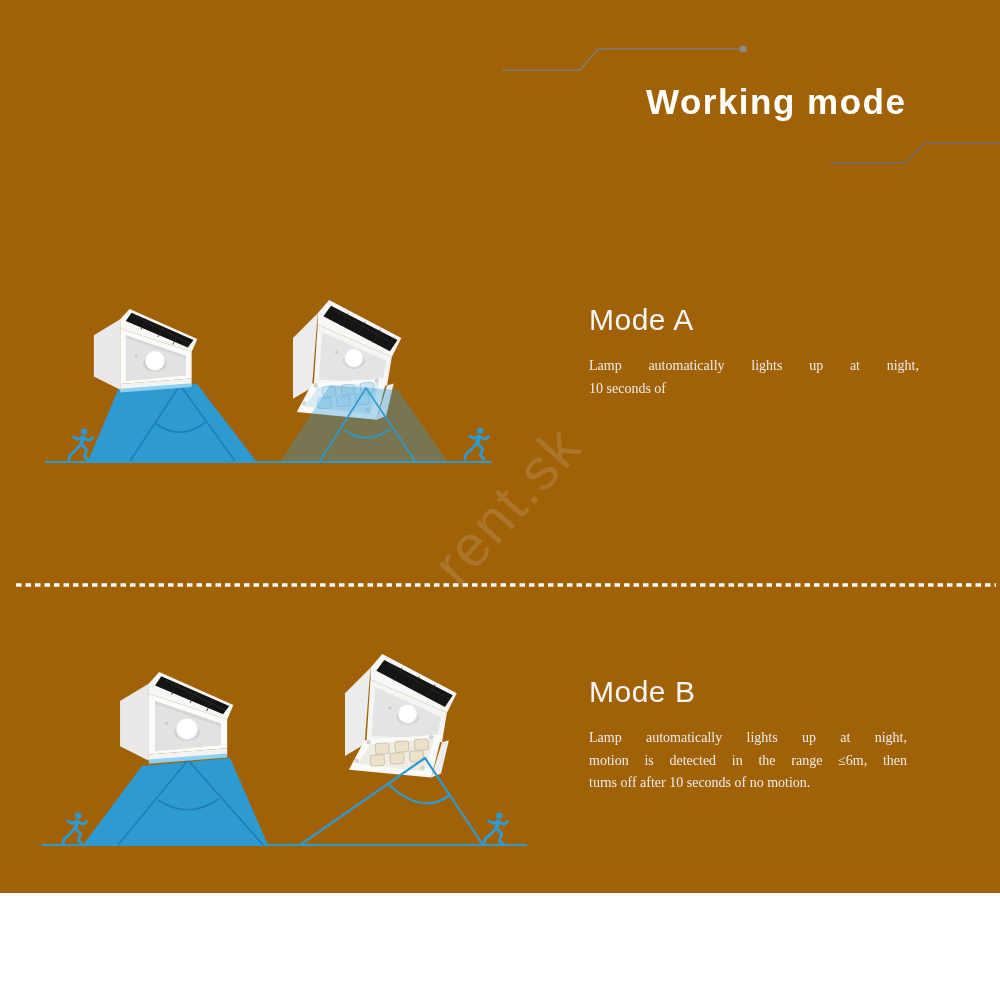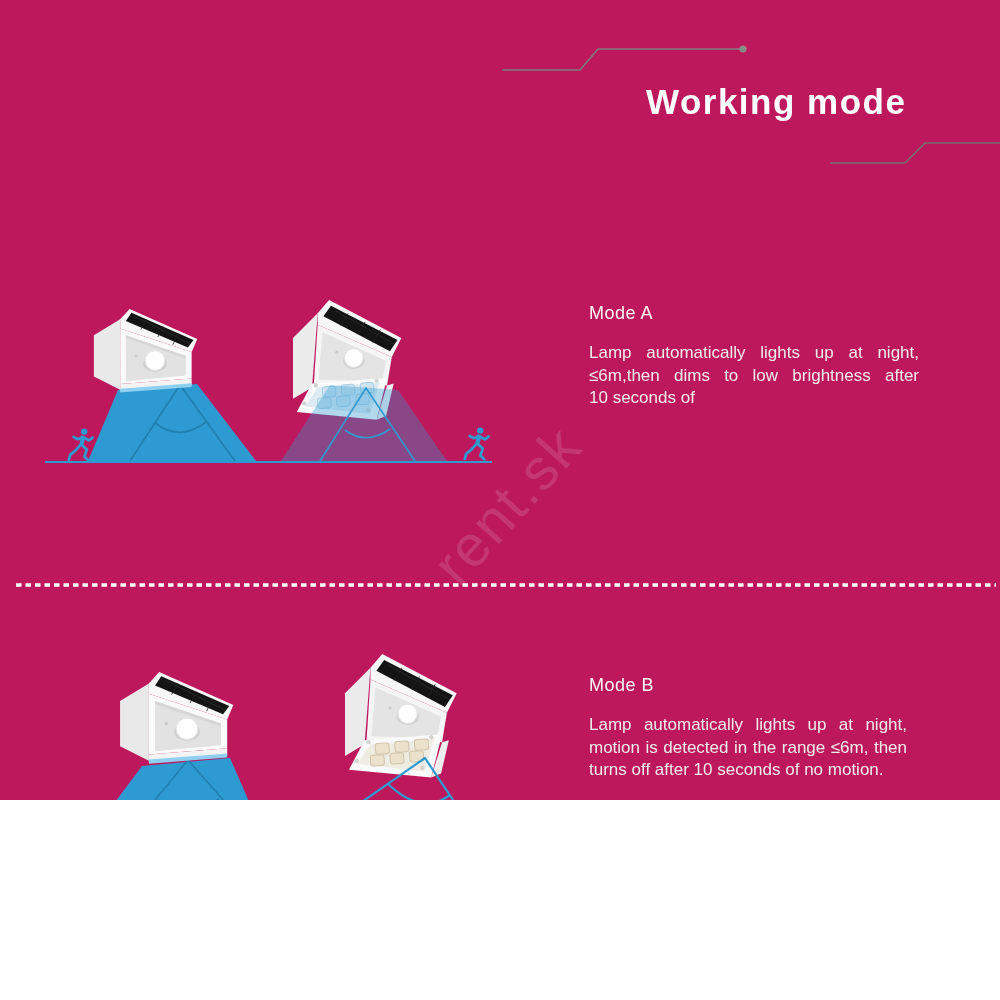--- a/index.html
+++ b/index.html
@@ -1,19 +1,19 @@
 <!DOCTYPE html>
 <html><head>
 <meta charset="utf-8">
 <style>
   html,body{margin:0;padding:0;}
   .canvas{
     position:relative;
-    width:1000px;height:800px;
-    background:#be185d;
+    width:1000px;height:893px;
+    background:#a16207;
     overflow:hidden;
     font-family:"Liberation Sans", sans-serif;
   }
   
   .deco-layer{position:absolute;left:0;top:0;width:1000px;height:1000px;pointer-events:none;}
   
   .page-title{
     position:absolute;left:646px;top:82px;margin:0;
     font-size:35px;font-weight:700;letter-spacing:1.5px;color:#ffffff;
   }
@@ -22,23 +22,23 @@
     position:absolute;left:392px;top:468px;width:230px;height:74px;
     transform:rotate(-48deg);
     font-size:58px;font-weight:400;letter-spacing:2px;
     color:rgba(222,222,222,0.16);
     text-align:center;line-height:74px;
     user-select:none;
   }
   
   .text-block{position:absolute;color:#ededed;}
   .text-block .heading{
-    margin:0 0 18px 0;font-size:18px;font-weight:400;letter-spacing:0.5px;color:#f6f6f6;
+    margin:0 0 18px 0;font-size:30px;font-weight:400;letter-spacing:0.5px;color:#f6f6f6;
   }
-  .text-block .body{font-size:17px;line-height:22.5px;font-weight:400;color:#ececec;}
+  .text-block .body{font-size:14px;line-height:22.5px;font-weight:400;color:#ececec;font-family:Liberation Serif, serif;}
   .text-block .body .line{
     text-align:justify;text-align-last:justify;text-justify:inter-word;white-space:normal;
   }
   .text-block .body .line.last{text-align-last:left;}
   .mode-a-text{left:589px;top:303px;width:330px;}
   .mode-b-text{left:589px;top:675px;width:318px;}
   
   .scene{position:absolute;}
   .scene-a{left:30px;top:290px;}
   .scene-b{left:20px;top:640px;}
@@ -168,21 +168,20 @@
       <path class="cone-outline" d="M280,205 L405,118 L463,205"></path>
       <path class="cone-outline" d="M368,144 Q402,176 430,155"></path>
     </g>
     <use href="#runner" transform="translate(463,172)"></use>
   </svg>
 
   <div class="text-block mode-a-text">
     <h2 class="heading">Mode A</h2>
     <div class="body">
         <div class="line">Lamp automatically lights up at night,</div>
-        <div class="line">≤6m,then dims to low brightness after</div>
         <div class="line last">10 seconds of</div>
       </div>
   </div>
 
   <div class="text-block mode-b-text">
     <h2 class="heading">Mode B</h2>
     <div class="body">
         <div class="line">Lamp automatically lights up at night,</div>
         <div class="line">motion is detected in the range ≤6m, then</div>
         <div class="line last">turns off after 10 seconds of no motion.</div>

